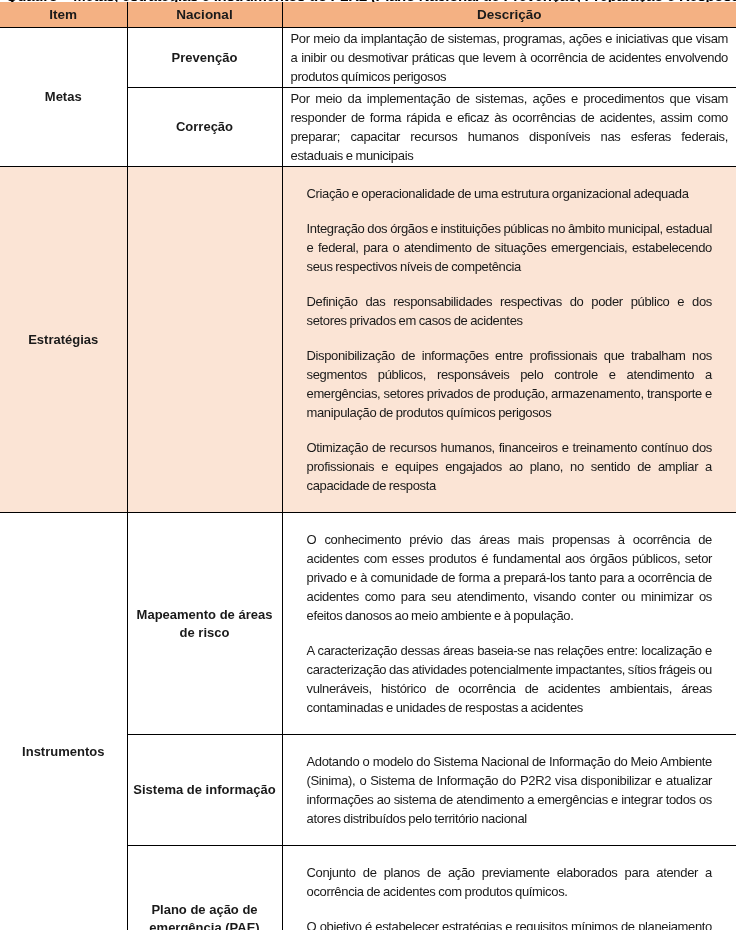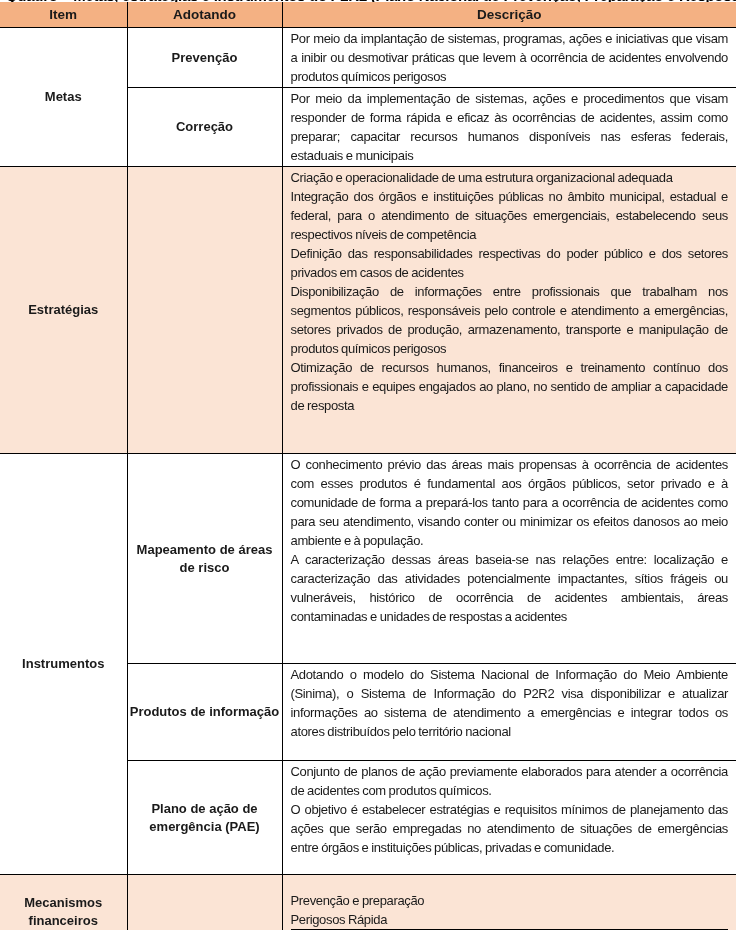--- a/index.html
+++ b/index.html
@@ -12,39 +12,39 @@
           table-layout: fixed; }
   col.c1 { width: 127px; } col.c2 { width: 155px; } col.c3 { width: 454px; }
   th { background: #F4B183; font-weight: bold; font-size: 13.5px; height: 25px;
        padding: 0; text-align: center; border-right: 1.5px solid #000; border-bottom: 1.5px solid #000; }
   th:last-child { border-right: none; }
   td { padding: 1px; vertical-align: middle; border-right: 1.5px solid #000; border-bottom: 1.5px solid #000; }
   td:last-child { border-right: none; }
   .item, .sub { text-align: center; font-weight: bold; font-size: 13px; line-height: 18px; }
   .desc { padding: 1px 8px 1px 8px; font-size: 13px; line-height: 19px; text-align: justify;
           letter-spacing: -0.35px; word-spacing: -0.5px; vertical-align: top; }
-  .desc p { margin: 0; }
+  .desc p { margin: 16px; }
   .shade td { background: #FBE4D5; }
   .thin { border-top: 1px solid #000; margin: 0 -8px; padding: 0 8px; }
 </style>
 </head>
 <body>
 
 <div class="clipped-title">Quadro – Metas, estratégias e instrumentos do P2R2 (Plano Nacional de Prevenção, Preparação e Resposta Rápida a Emergências Ambientais com Produtos Químicos Perigosos) (2015)</div>
 
 <table>
   <colgroup>
       <col class="c1">
       <col class="c2">
       <col class="c3">
     </colgroup>
   <thead>
     <tr>
       <th>Item</th>
-      <th>Adotando</th>
+      <th>Nacional</th>
       <th>Descrição</th>
     </tr>
   </thead>
   <tbody>
 
     <tr>
       <td rowspan="2" class="item">Metas</td>
       <td class="sub" style="height:57px">Prevenção</td>
       <td class="desc">Por meio da implantação de sistemas, programas, ações e iniciativas que visam a inibir ou desmotivar práticas que levem à ocorrência de acidentes envolvendo produtos químicos perigosos</td>
     </tr>
@@ -67,21 +67,21 @@
 
     <tr>
       <td rowspan="3" class="item">Instrumentos</td>
       <td class="sub" style="height:207px">Mapeamento de áreas de risco</td>
       <td class="desc">
         <p>O conhecimento prévio das áreas mais propensas à ocorrência de acidentes com esses produtos é fundamental aos órgãos públicos, setor privado e à comunidade de forma a prepará-los tanto para a ocorrência de acidentes como para seu atendimento, visando conter ou minimizar os efeitos danosos ao meio ambiente e à população.</p>
         <p>A caracterização dessas áreas baseia-se nas relações entre: localização e caracterização das atividades potencialmente impactantes, sítios frágeis ou vulneráveis, histórico de ocorrência de acidentes ambientais, áreas contaminadas e unidades de respostas a acidentes</p>
       </td>
     </tr>
     <tr>
-      <td class="sub" style="height:94px">Produtos de informação</td>
+      <td class="sub" style="height:94px">Sistema de informação</td>
       <td class="desc">
         <p>Adotando o modelo do Sistema Nacional de Informação do Meio Ambiente (Sinima), o Sistema de Informação do P2R2 visa disponibilizar e atualizar informações ao sistema de atendimento a emergências e integrar todos os atores distribuídos pelo território nacional</p>
       </td>
     </tr>
     <tr>
       <td class="sub" style="height:111px">Plano de ação de emergência (PAE)</td>
       <td class="desc">
         <p>Conjunto de planos de ação previamente elaborados para atender a ocorrência de acidentes com produtos químicos.</p>
         <p>O objetivo é estabelecer estratégias e requisitos mínimos de planejamento das ações que serão empregadas no atendimento de situações de emergências entre órgãos e instituições públicas, privadas e comunidade.</p>
       </td>

